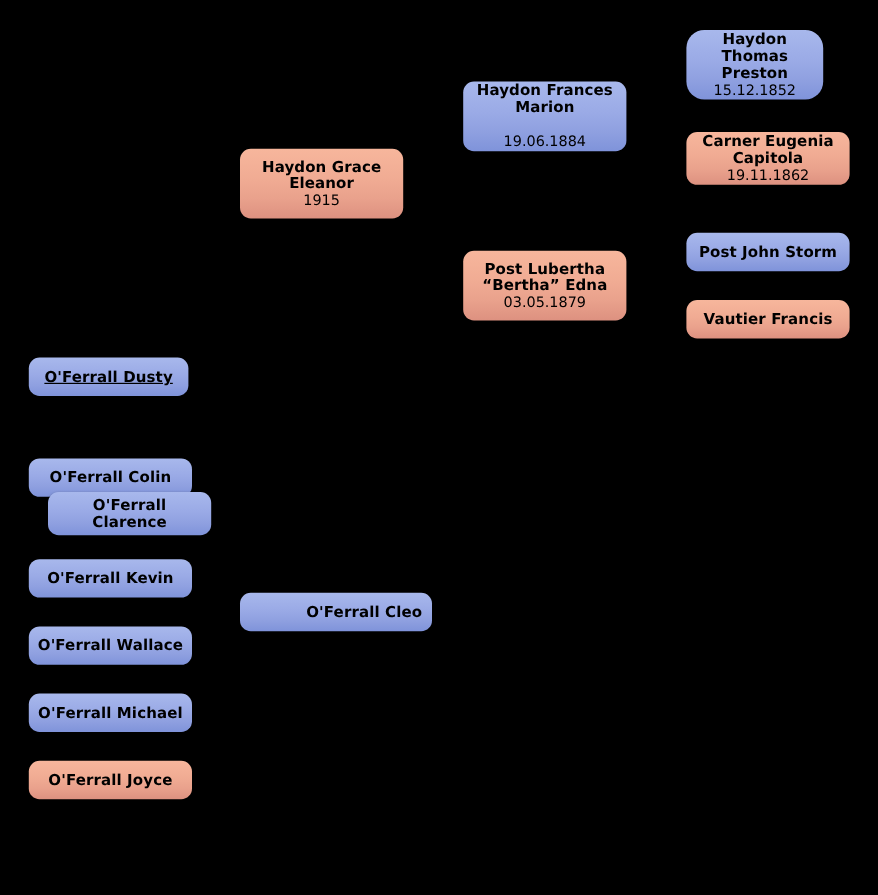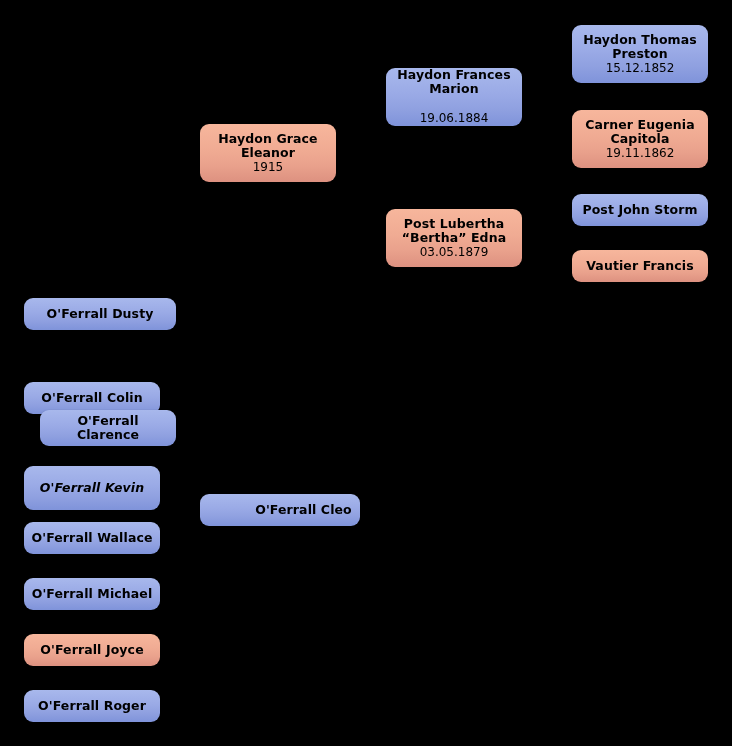--- a/index.html
+++ b/index.html
@@ -59,68 +59,65 @@
     font-weight: normal;
     padding: 0 6px;
     margin-top: 1px;
   }
   .node-date:empty { display: none; }
 </style>
 </head>
 <body>
 
 <div id="tree-canvas">
-    <div class="person-node male" style="left: 24px; top: 298px; width: 152px; height: 32px;">
+    <div class="person-node male" style="left: 24px; top: 298px; width: 133px; height: 32px; text-decoration: underline;">
       <div class="node-name">O'Ferrall Dusty</div>
     </div>
     <div class="person-node male" style="left: 24px; top: 354px; width: 136px; height: 32px; margin-top: 28px;">
       <div class="node-name">O'Ferrall Colin</div>
     </div>
     <div class="person-node male" style="left: 40px; top: 410px; width: 136px; height: 36px;">
       <div class="node-name">O'Ferrall Clarence</div>
     </div>
-    <div class="person-node male" style="left: 24px; top: 466px; width: 136px; height: 44px; font-style: italic;">
+    <div class="person-node male" style="left: 24px; top: 466px; width: 136px; height: 32px;">
       <div class="node-name">O'Ferrall Kevin</div>
     </div>
     <div class="person-node male" style="left: 24px; top: 522px; width: 136px; height: 32px;">
       <div class="node-name">O'Ferrall Wallace</div>
     </div>
     <div class="person-node male" style="left: 24px; top: 578px; width: 136px; height: 32px;">
       <div class="node-name">O'Ferrall Michael</div>
     </div>
     <div class="person-node female" style="left: 24px; top: 634px; width: 136px; height: 32px;">
       <div class="node-name">O'Ferrall Joyce</div>
-    </div>
-    <div class="person-node male" style="left: 24px; top: 690px; width: 136px; height: 32px;">
-      <div class="node-name">O'Ferrall Roger</div>
     </div>
     <div class="person-node female" style="left: 200px; top: 124px; width: 136px; height: 58px;">
       <div class="node-name">Haydon Grace
 Eleanor</div>
       <div class="node-date">1915</div>
     </div>
     <div class="person-node male" style="left: 200px; top: 494px; width: 160px; height: 32px; padding-left: 47px;">
       <div class="node-name">O'Ferrall Cleo</div>
     </div>
     <div class="person-node male" style="left: 386px; top: 68px; width: 136px; height: 58px; gap: 15px;">
       <div class="node-name">Haydon Frances
 Marion</div>
       <div class="node-date">19.06.1884</div>
     </div>
     <div class="person-node female" style="left: 386px; top: 209px; width: 136px; height: 58px;">
       <div class="node-name">Post Lubertha
 “Bertha” Edna</div>
       <div class="node-date">03.05.1879</div>
     </div>
-    <div class="person-node male" style="left: 572px; top: 25px; width: 136px; height: 58px;">
+    <div class="person-node male" style="left: 572px; top: 25px; width: 114px; height: 58px; border-radius: 15px;">
       <div class="node-name">Haydon Thomas
 Preston</div>
       <div class="node-date">15.12.1852</div>
     </div>
-    <div class="person-node female" style="left: 572px; top: 110px; width: 136px; height: 58px;">
+    <div class="person-node female" style="left: 572px; top: 110px; width: 136px; height: 44px;">
       <div class="node-name">Carner Eugenia
 Capitola</div>
       <div class="node-date">19.11.1862</div>
     </div>
     <div class="person-node male" style="left: 572px; top: 194px; width: 136px; height: 32px;">
       <div class="node-name">Post John Storm</div>
     </div>
     <div class="person-node female" style="left: 572px; top: 250px; width: 136px; height: 32px;">
       <div class="node-name">Vautier Francis</div>
     </div>

